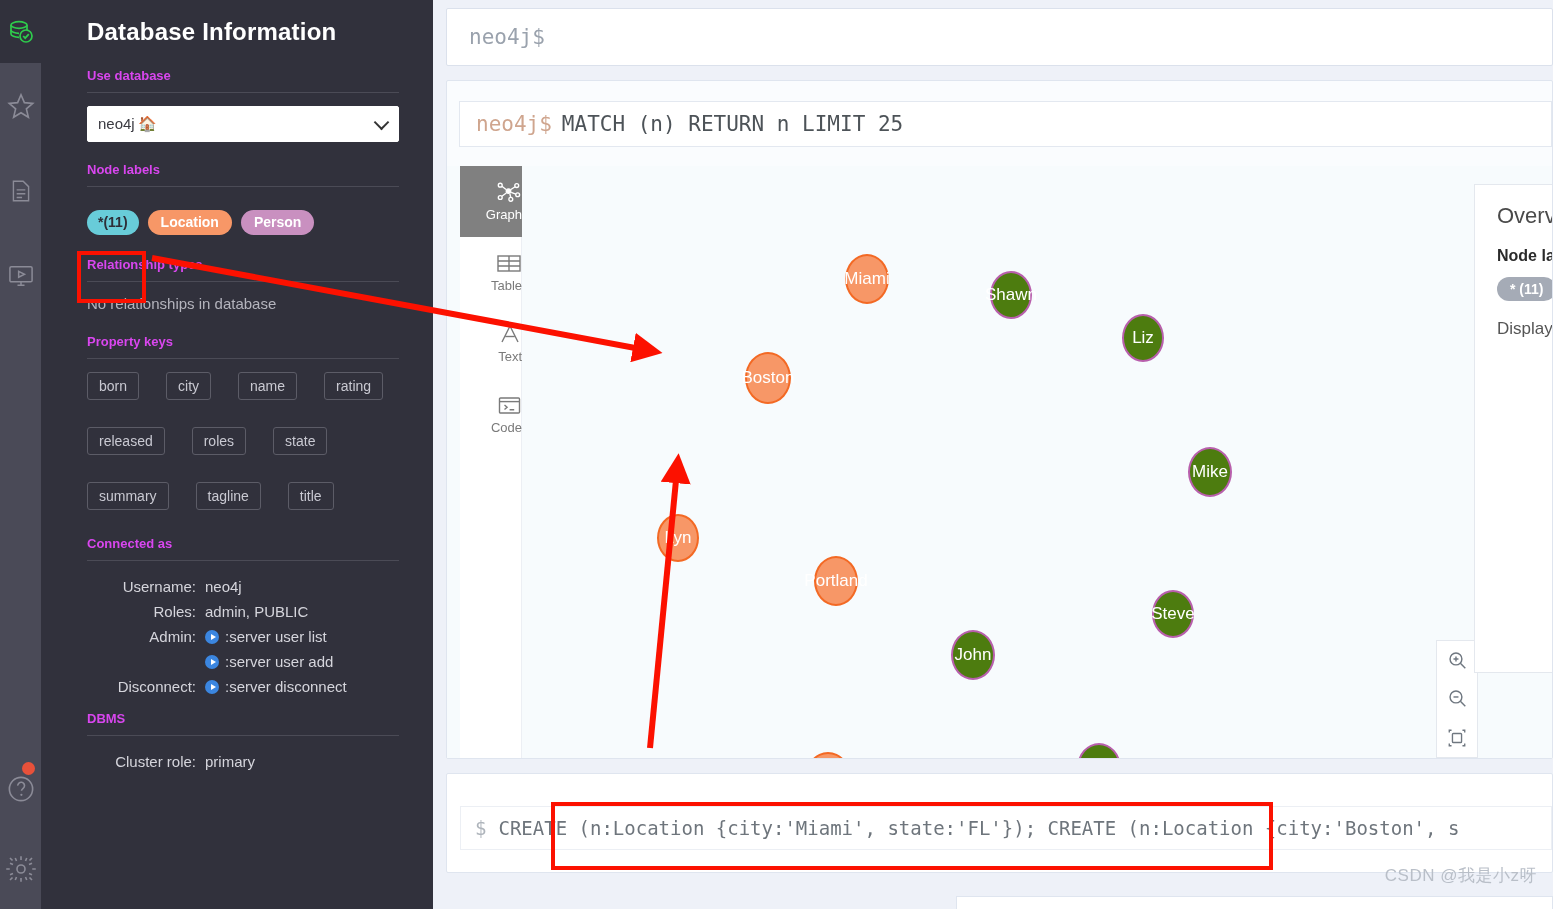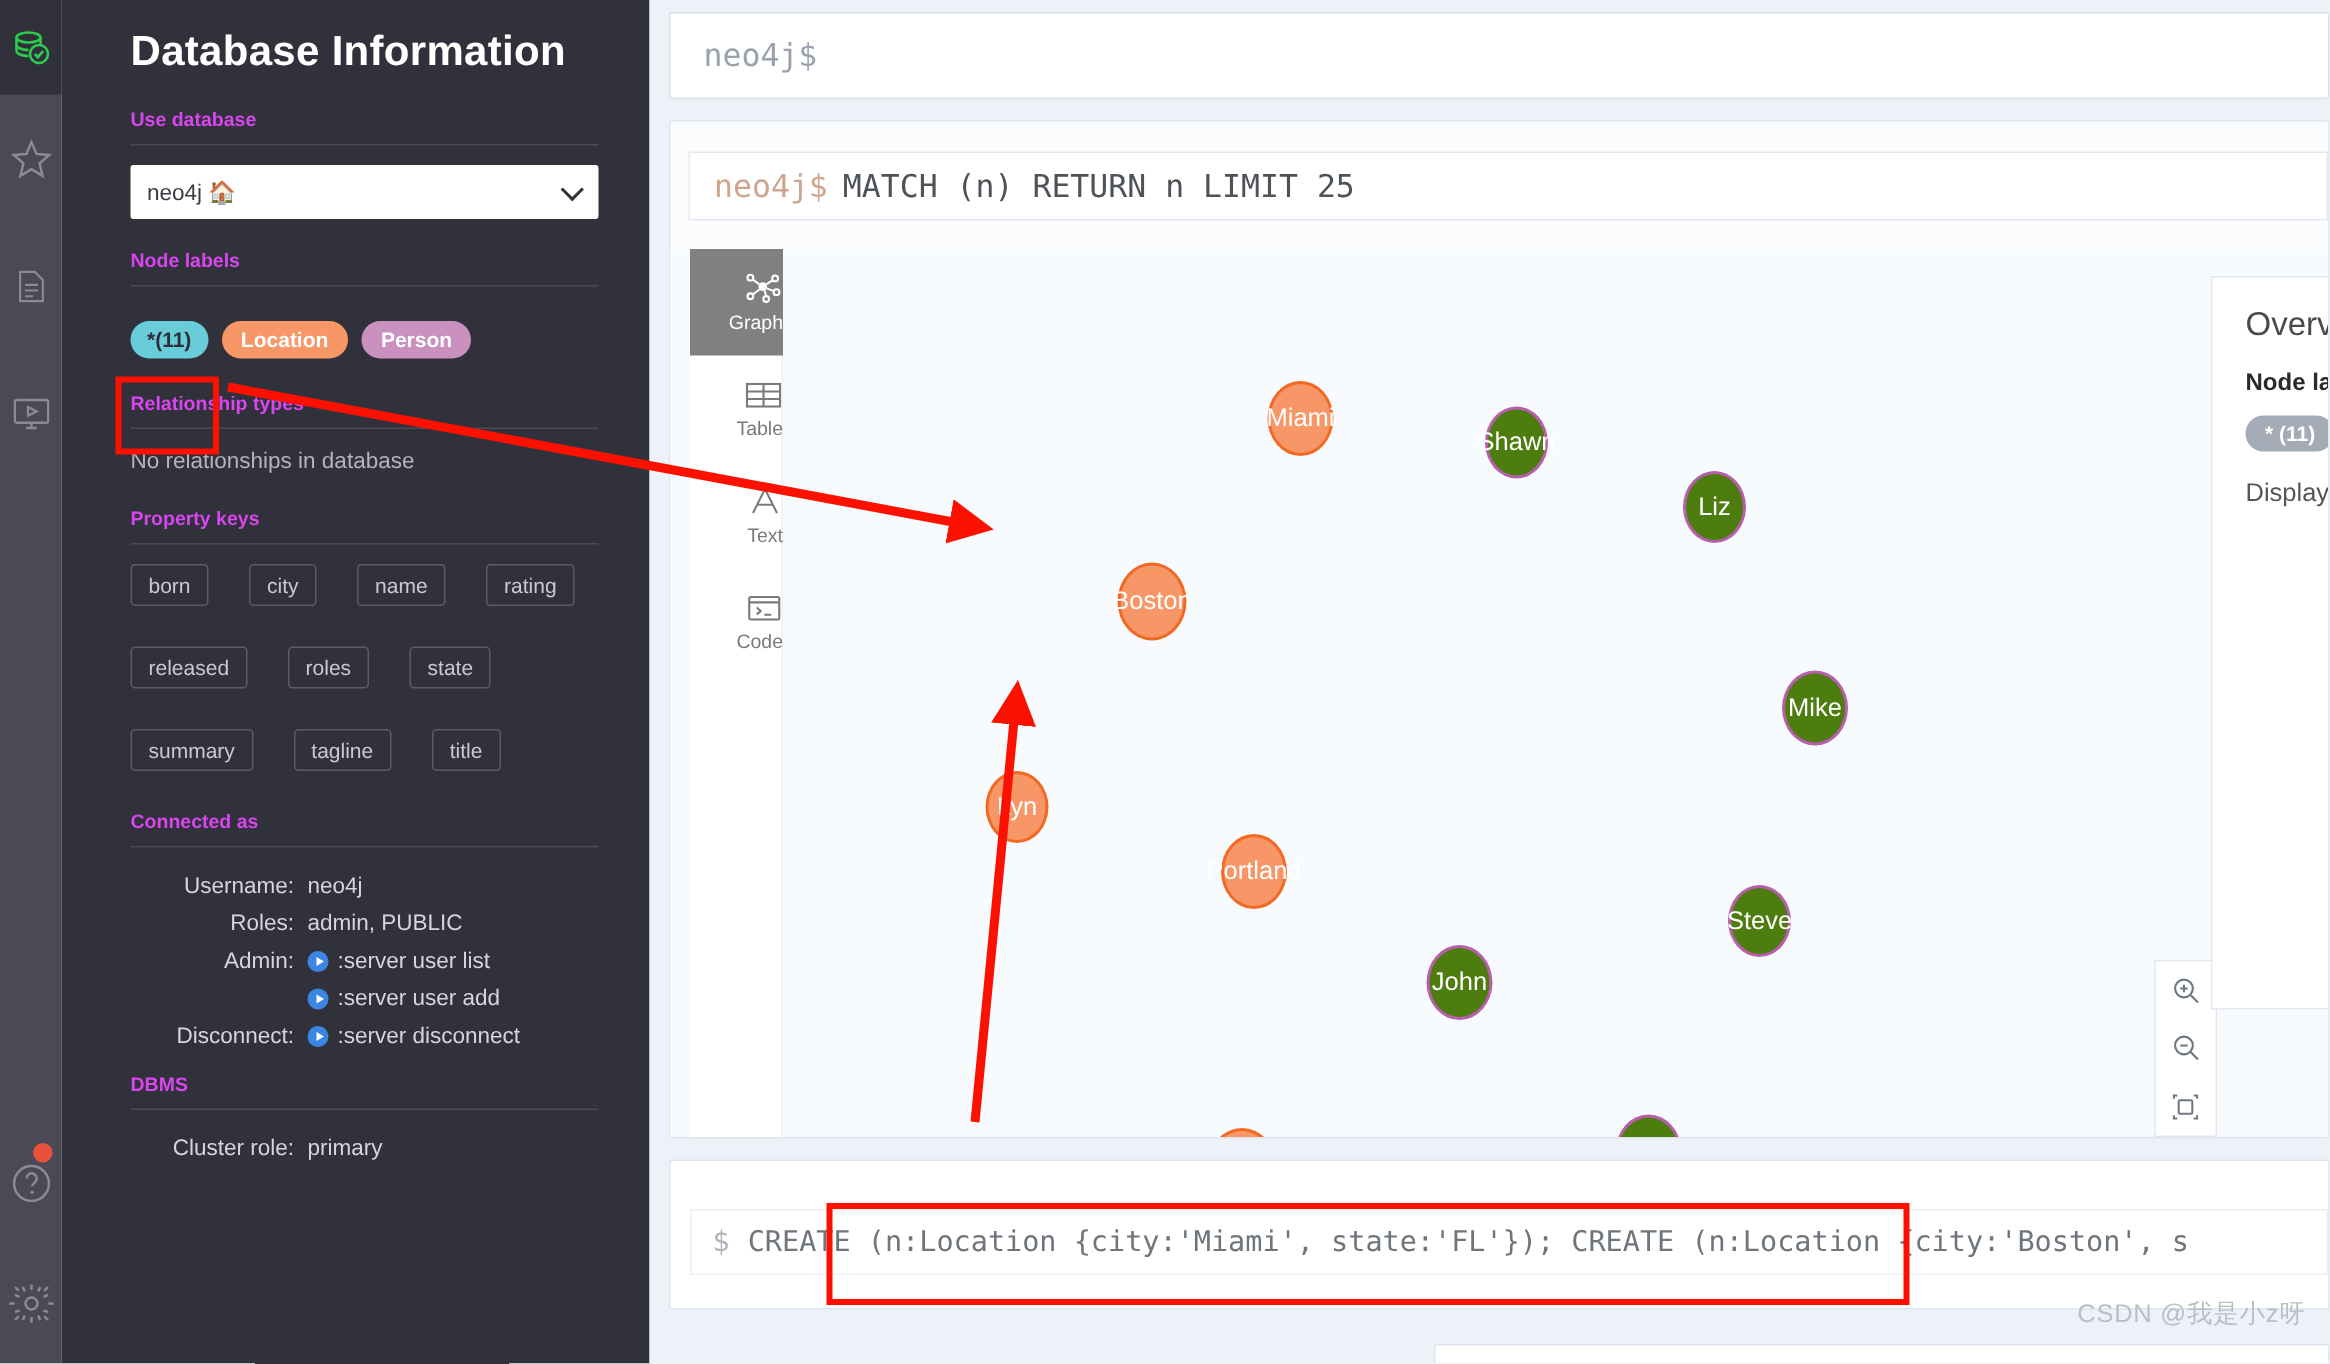--- a/index.html
+++ b/index.html
@@ -34,21 +34,21 @@
     background: #e8513a; top: 13px; right: 6px;
   }
 
   
   .sidebar {
     position: absolute; left: 41px; top: 0; width: 392px; height: 909px;
     background: #31313c; color: #e5e5e9;
     padding: 18px 34px 0 46px;
     overflow: hidden;
   }
-  .sb-title { font-size: 28px; font-weight: bold; color: #fff; margin-bottom: 22px; letter-spacing: .2px;}
+  .sb-title { font-size: 24px; font-weight: bold; color: #fff; margin-bottom: 22px; letter-spacing: .2px;}
   .sb-h { font-size: 13px; font-weight: bold; color: #d946ef; margin-top: 4px; }
   .sb-rule { border-bottom: 1px solid #4b4b56; margin: 9px 0 13px 0; }
   .db-select {
     width: 100%; height: 36px; background: #fff; color: #3b3b42;
     border: 1px solid #fff; border-radius: 2px;
     display: flex; align-items: center; padding: 0 10px;
     font-size: 15px; cursor: pointer; position: relative;
   }
   .db-select .chev {
     position: absolute; right: 11px; top: 50%; transform: translateY(-50%);
@@ -364,21 +364,21 @@
       <div class="canvas">
         <div class="node loc" style="left:323px;top:88px;width:44px;height:50px;">
             <span>Miami</span>
           </div>
         <div class="node per" style="left:468px;top:105px;width:42px;height:48px;">
             <span>Shawn</span>
           </div>
         <div class="node per" style="left:600px;top:148px;width:42px;height:48px;">
             <span>Liz</span>
           </div>
-        <div class="node loc" style="left:223px;top:209px;width:46px;height:52px;">
+        <div class="node loc" style="left:223px;top:186px;width:46px;height:52px;">
             <span>Boston</span>
           </div>
         <div class="node per" style="left:666px;top:281px;width:44px;height:50px;">
             <span>Mike</span>
           </div>
         <div class="node loc" style="left:135px;top:348px;width:42px;height:48px;">
             <span>Lyn</span>
           </div>
         <div class="node loc" style="left:292px;top:390px;width:44px;height:50px;">
             <span>Portland</span>

